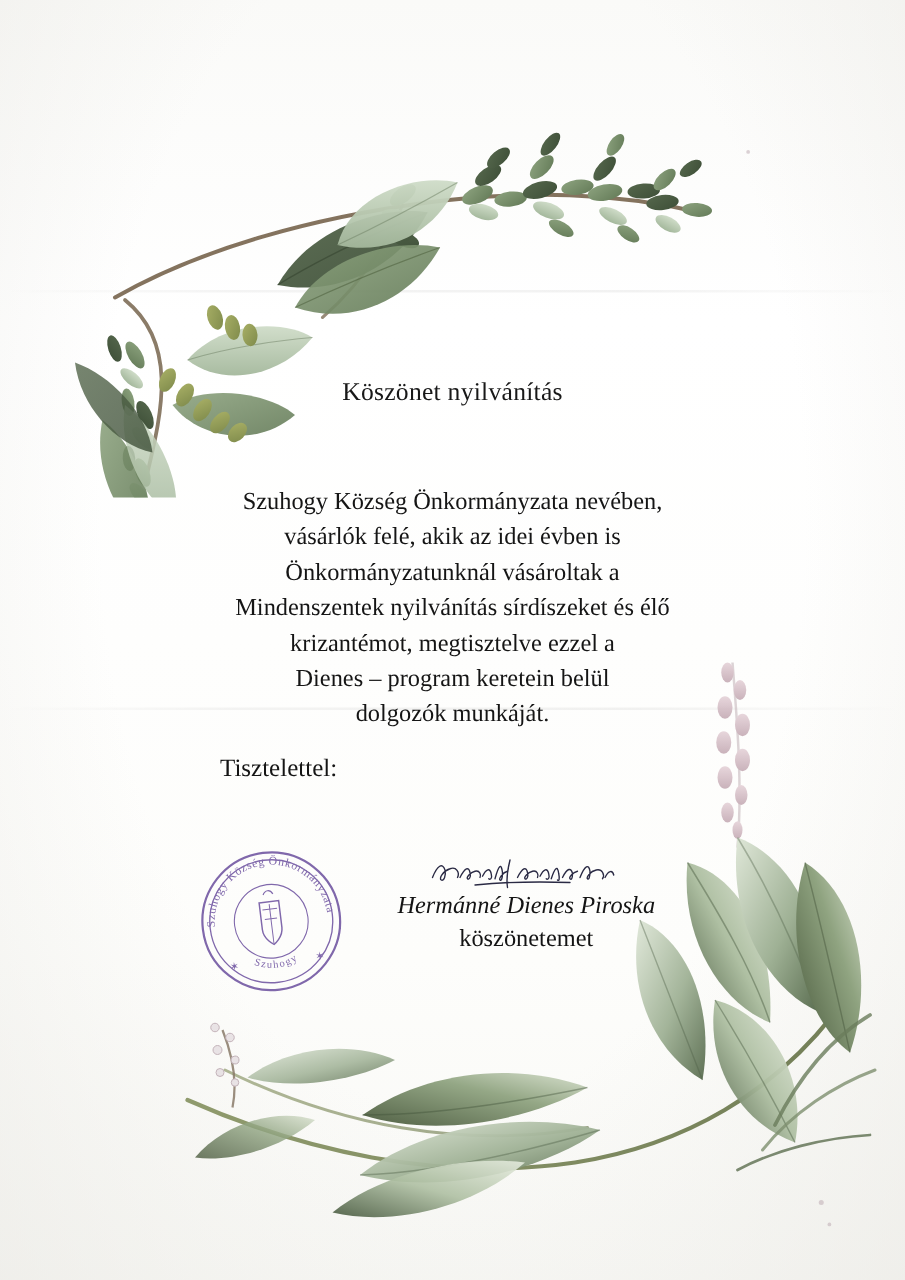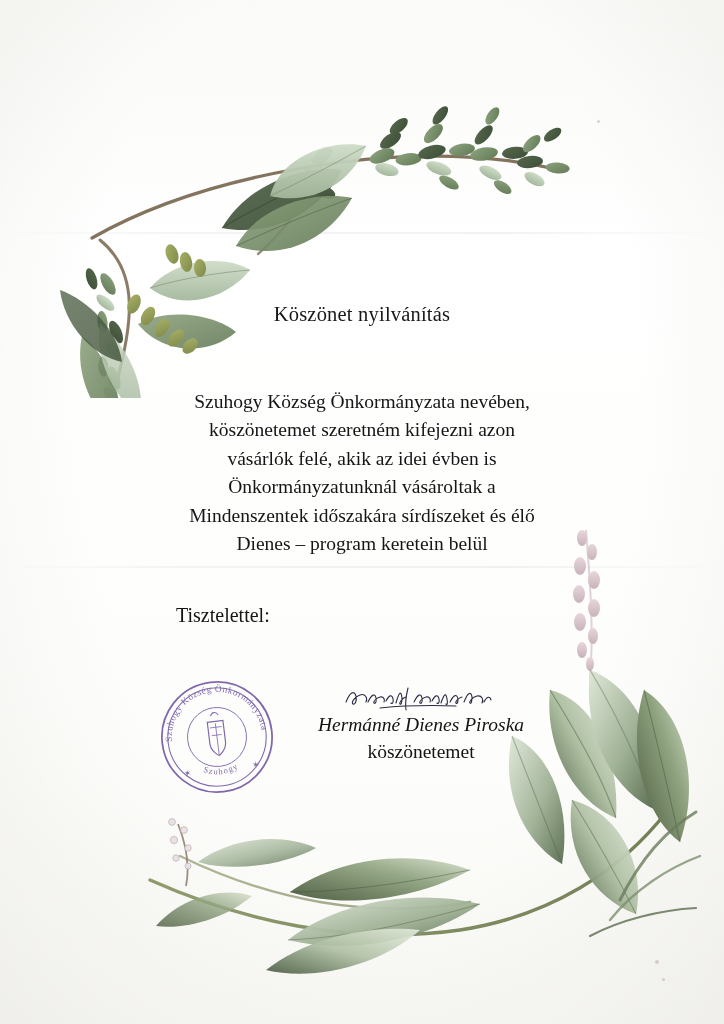--- a/index.html
+++ b/index.html
@@ -347,25 +347,26 @@
   <div class="art-speck" style="left:597px; top:120px; width:3px; height:3px;"></div>
   <div class="art-speck" style="left:655px; top:960px; width:4px; height:4px;"></div>
   <div class="art-speck" style="left:662px; top:978px; width:3px; height:3px;"></div>
 
   <div class="text-wrap">
 
     <div class="doc-title">Köszönet nyilvánítás</div>
 
     <div class="doc-body">
       <span class="line">Szuhogy Község Önkormányzata nevében,</span>
-      <span class="line">köszönetemet szeretném kifejezni azon</span>
       <span class="line">vásárlók felé, akik az idei évben is</span>
       <span class="line">Önkormányzatunknál vásároltak a</span>
-      <span class="line">Mindenszentek időszakára sírdíszeket és élő</span>
+      <span class="line">Mindenszentek nyilvánítás sírdíszeket és élő</span>
+      <span class="line">krizantémot, megtisztelve ezzel a</span>
       <span class="line">Dienes – program keretein belül</span>
+      <span class="line">dolgozók munkáját.</span>
     </div>
 
     <div class="regards">Tisztelettel:</div>
 
     <div class="signer">
       <span class="name">Hermánné Dienes Piroska</span>
       <span class="role">köszönetemet</span>
     </div>
   </div>
 

